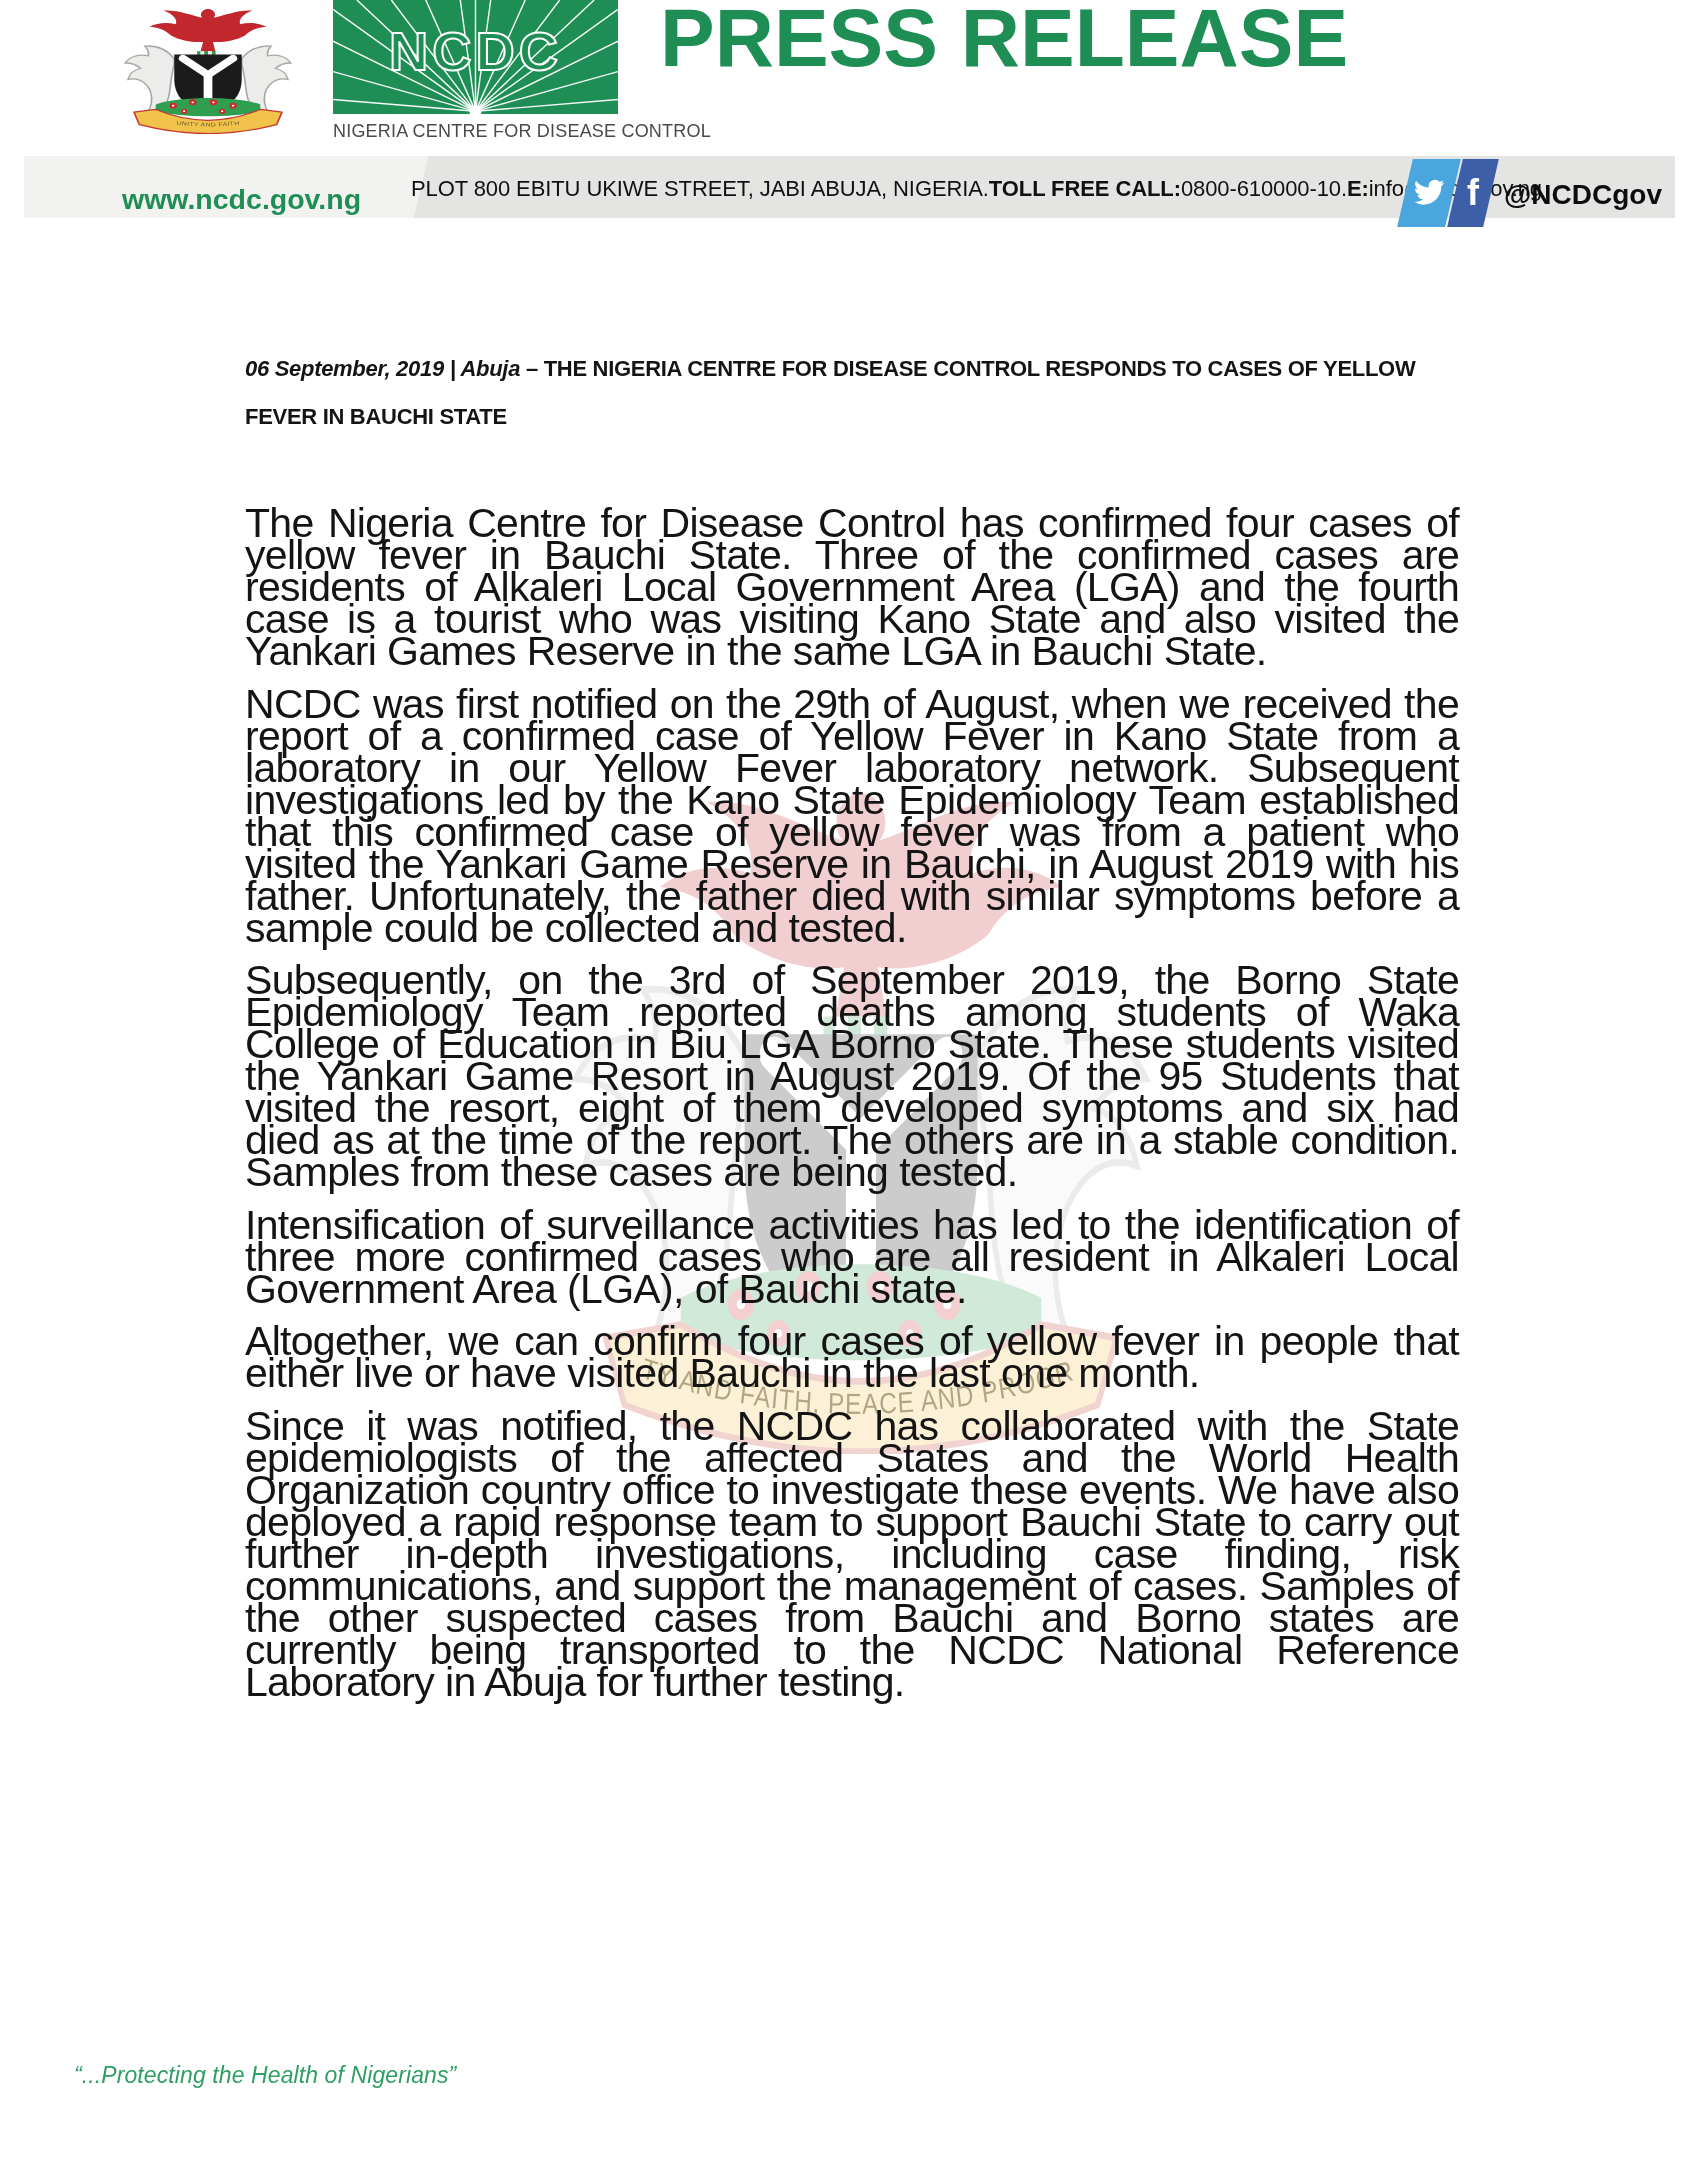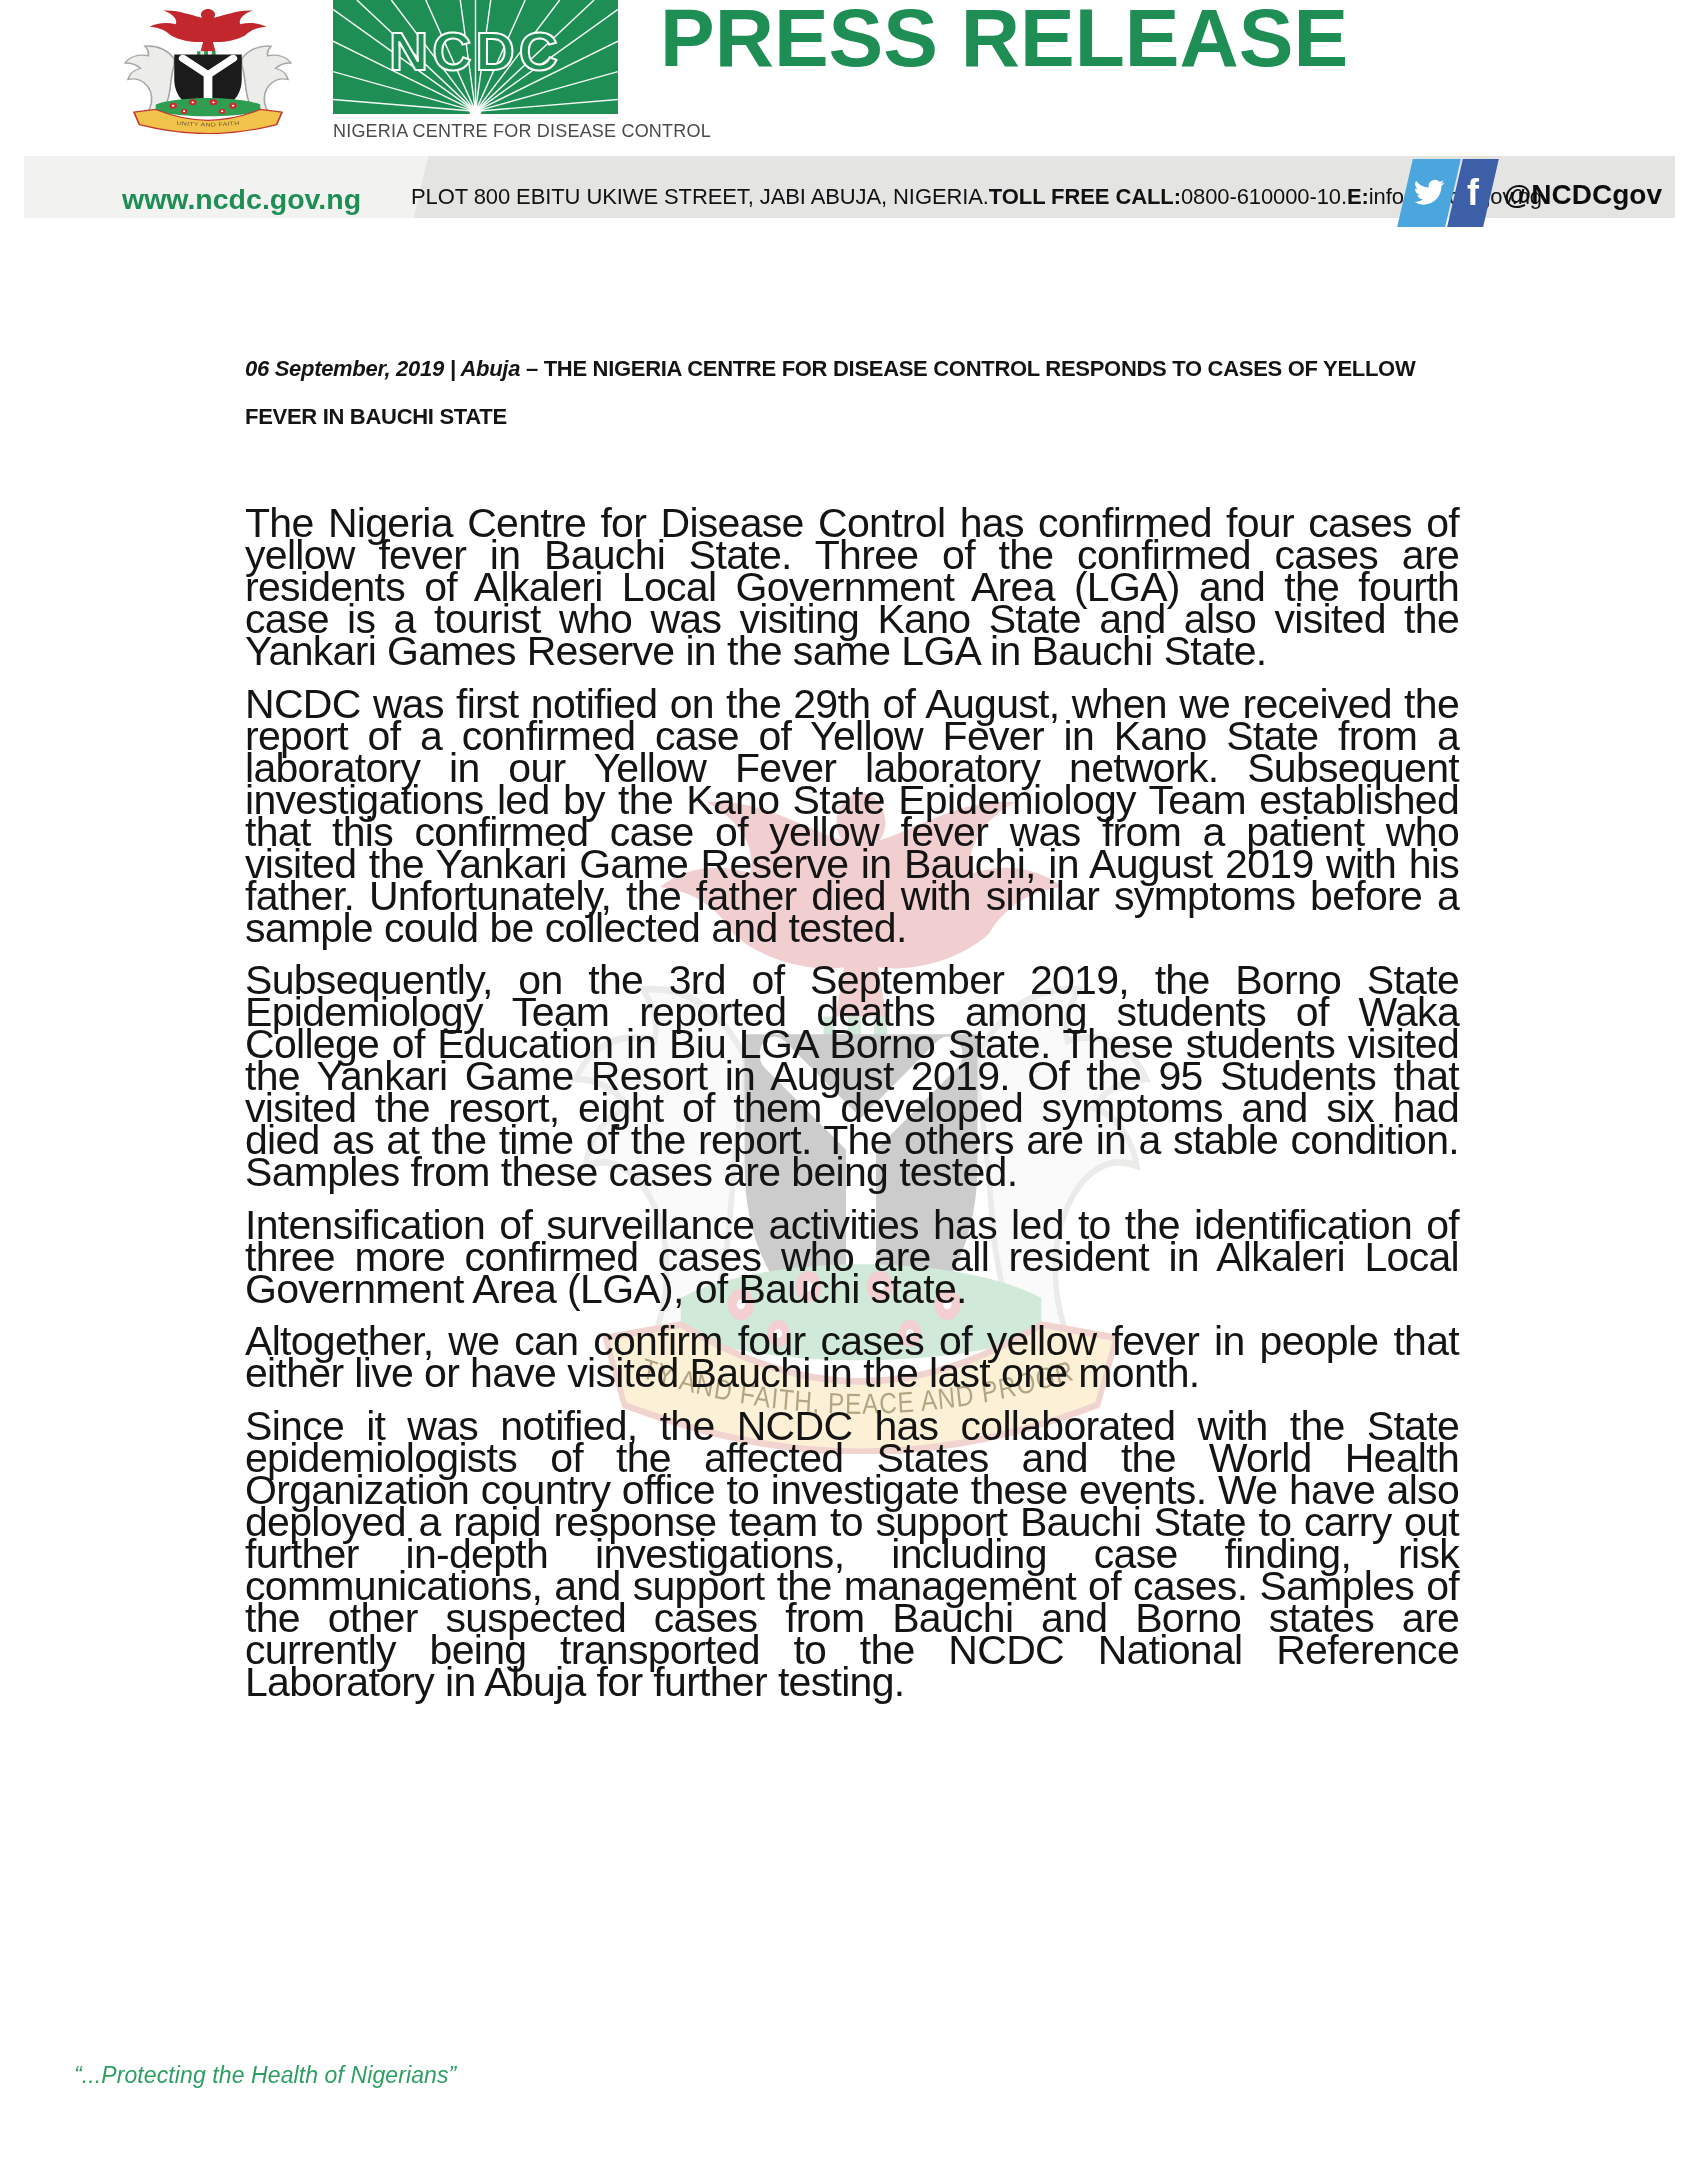--- a/index.html
+++ b/index.html
@@ -38,21 +38,21 @@
   }
   #info-bar-light {
     position: absolute; left: -40px; top: 0; width: 437px; height: 100%;
     background: #F2F2F0; transform: skewX(-13deg);
   }
   #website-link {
     position: absolute; left: 98px; top: 12px; height: 62px; display: flex; align-items: center;
     font-size: 28.5px; font-weight: bold; color: #1E8E55;
   }
   #address-line {
-    position: absolute; left: 387px; top: 10px; height: 62px; display: flex; align-items: center;
+    position: absolute; left: 387px; top: 2px; height: 62px; display: flex; align-items: center;
     font-size: 22px; color: #111; white-space: nowrap; letter-spacing: -0.1px;
   }
   .addr-bold { font-weight: bold; }
   #social-handle {
     position: absolute; left: 1480px; top: 0; height: 77px; display: flex; align-items: center;
     font-size: 28px; font-weight: bold; color: #0d0d0d;
   }
   .social-chip {
     position: absolute; top: 159px; height: 68px; transform: skewX(-13deg);
     display: flex; align-items: center; justify-content: center;

